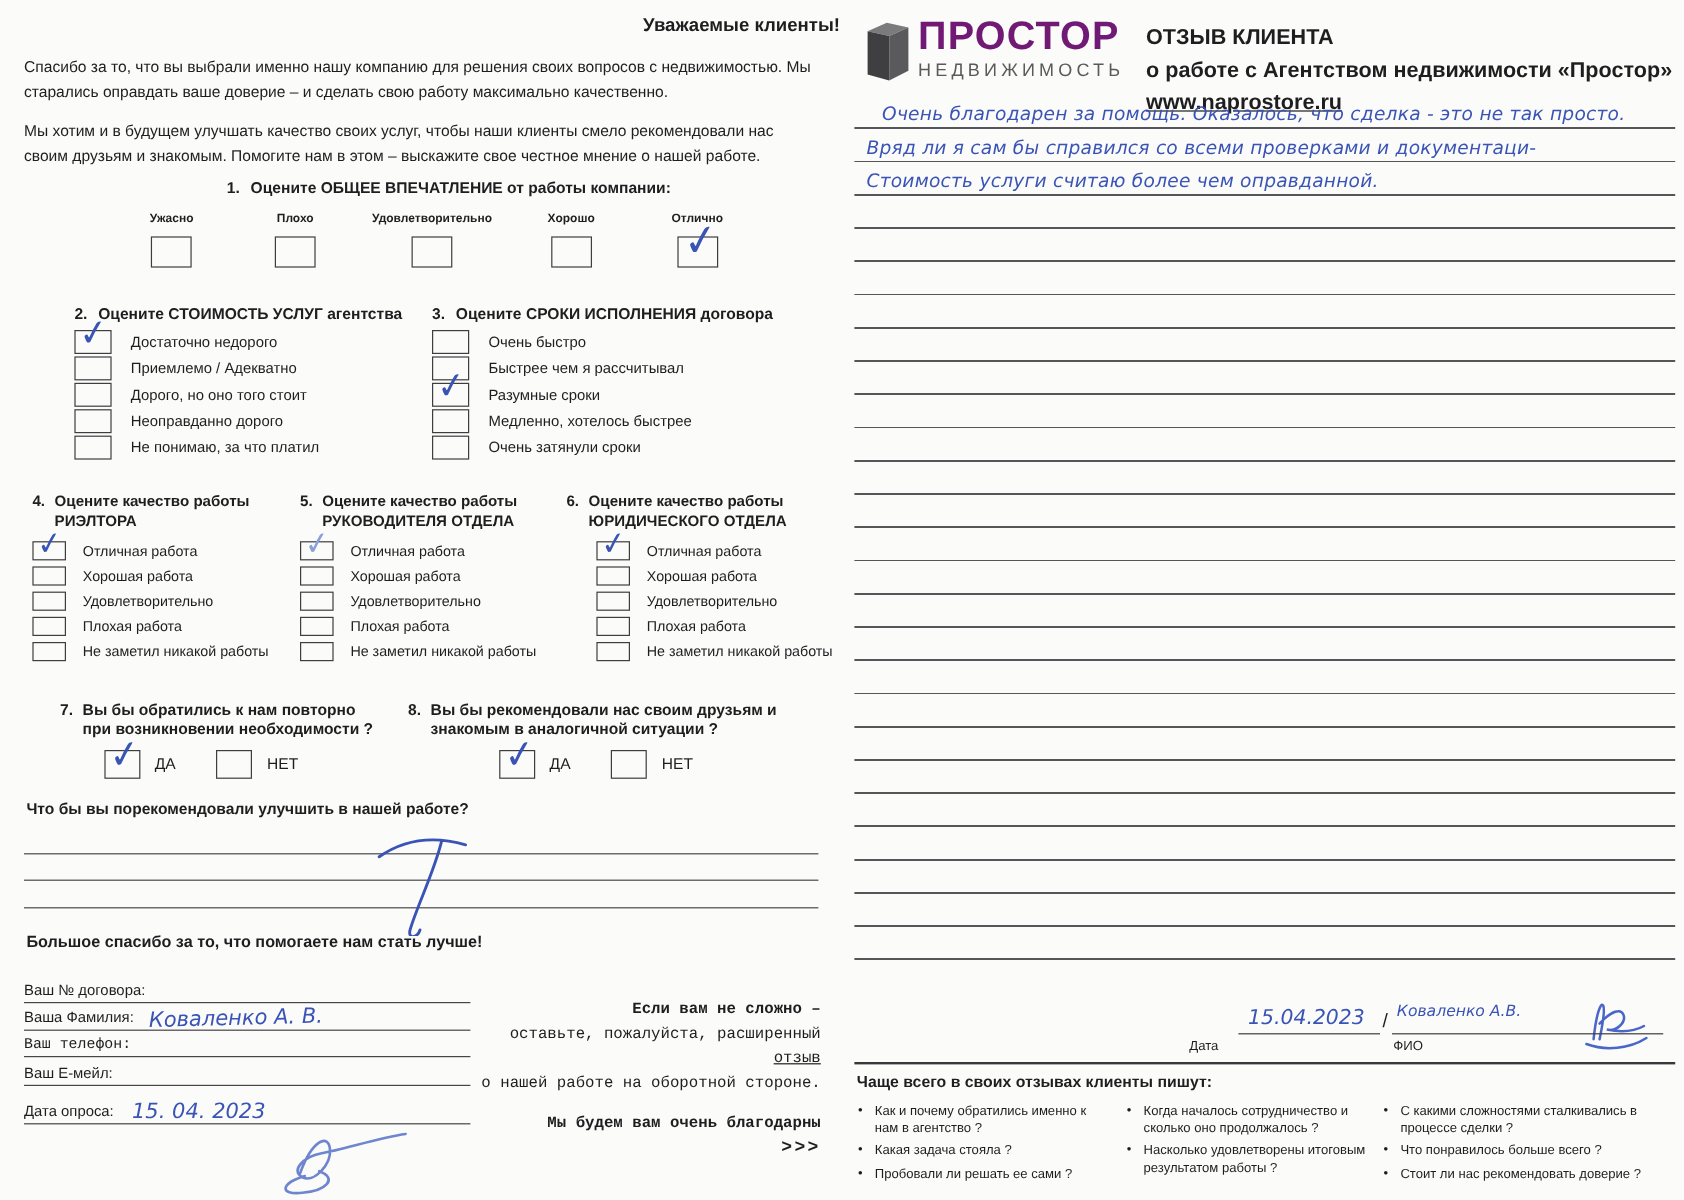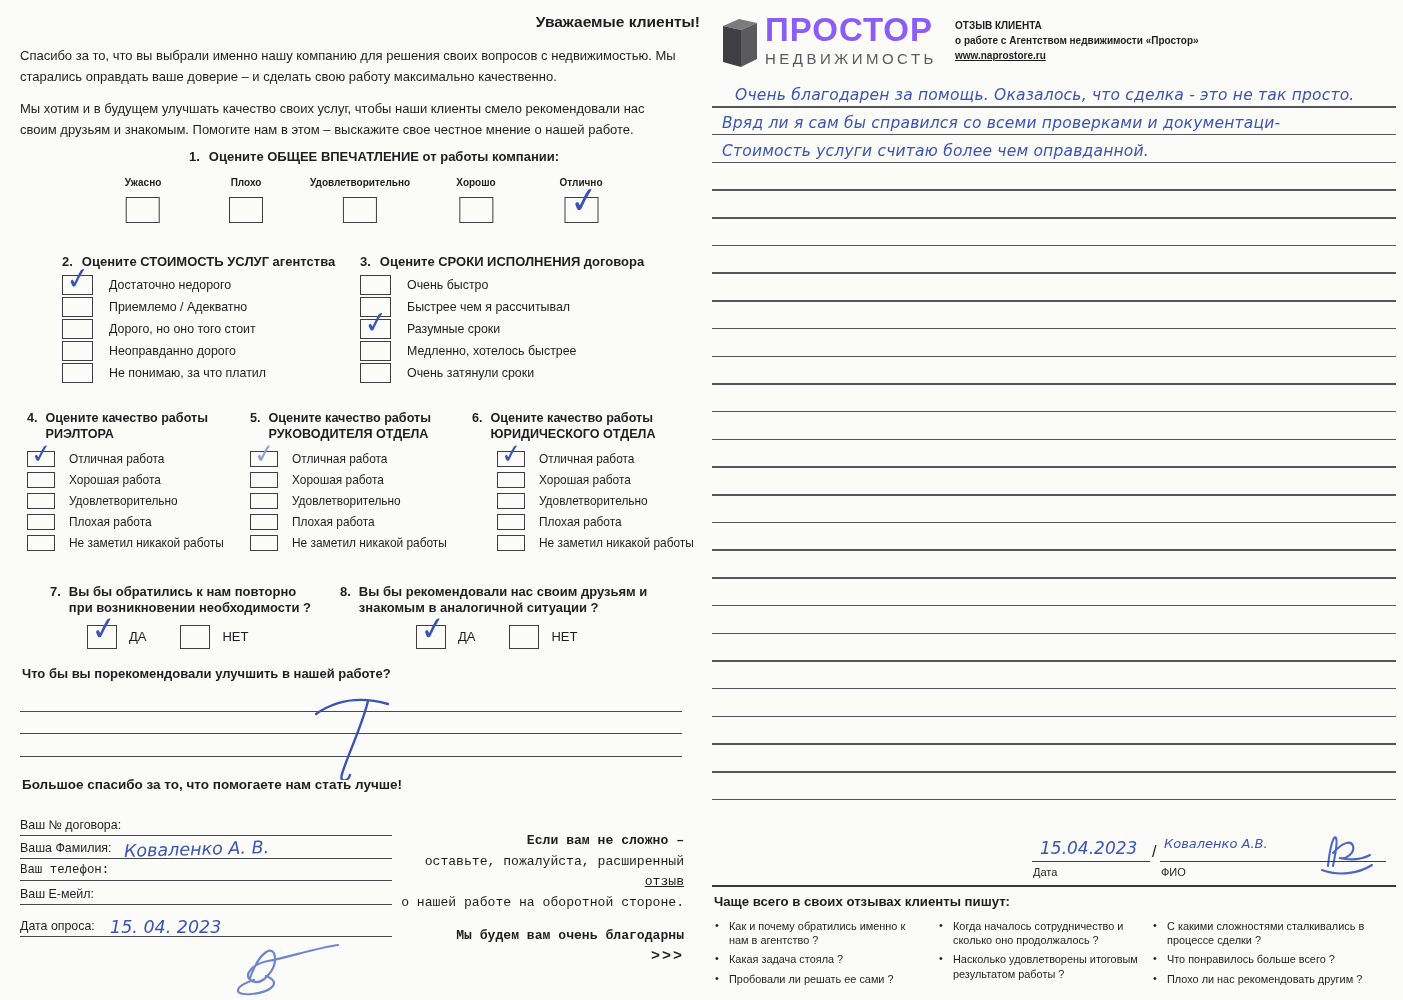--- a/index.html
+++ b/index.html
@@ -54,23 +54,23 @@
 
   .hand { font-family:"DejaVu Sans", sans-serif; font-style:italic; color:#3a54b6; white-space:nowrap; }
 
   .note { text-align:right; font-size:13.1px; line-height:20.6px;font-family:Liberation Mono, monospace; }
   .note .u { text-decoration:underline; }
   .note .sp { height:13px; }
   .arrows { font-weight:bold; font-size:15px; letter-spacing:2px; }
 
   
   .logo { display:flex; align-items:flex-start; gap:5px; }
-  .logo-name { font-size:33px; font-weight:800; letter-spacing:1px; color:#8b5cf6; line-height:1; }
+  .logo-name { font-size:33px; font-weight:800; letter-spacing:1px; color:#701a75; line-height:1; }
   .logo-sub { font-size:15px; letter-spacing:3.5px; color:#5a5a5e; margin-top:4px; }
-  .rheader { font-size:10px; font-weight:bold; line-height:1.5; }
+  .rheader { font-size:18px; font-weight:bold; line-height:1.5; }
   .rheader .url { text-decoration:underline; }
   .rlines { background:repeating-linear-gradient(180deg, transparent 0px, transparent 26.2px, #55555a 26.2px, #55555a 27.7px); }
   .rhand { font-size:15.5px; letter-spacing:.2px; }
   .sigline { border-top:1.6px solid #3c3c40; }
   .siglab { font-size:11px; }
   .divider { border-top:2.2px solid #38383c; }
   .ftitle { font-weight:bold; font-size:13.2px; }
   .fcol { list-style:none; }
   .fcol li { position:relative; font-size:10.9px; line-height:1.3; margin-bottom:5px; padding-left:15px; }
   .fcol li::before { content:"•"; position:absolute; left:1px; top:-1px; }
@@ -366,21 +366,21 @@
     <div class="url">www.naprostore.ru</div>
   </div>
 
   <div class="abs rlines" style="left:712px;top:80px;width:684px;height:722px;"></div>
   <div class="abs hand rhand" style="left:735px;top:86px;">Очень благодарен за помощь. Оказалось, что сделка - это не так просто.</div>
   <div class="abs hand rhand" style="left:722px;top:114px;">Вряд ли я сам бы справился со всеми проверками и документаци-</div>
   <div class="abs hand rhand" style="left:722px;top:142px;">Стоимость услуги считаю более чем оправданной.</div>
 
   <div class="abs hand" style="left:1040px;top:838px;font-size:17px;">15.04.2023</div>
   <div class="abs sigline" style="left:1032px;top:861px;width:118px;"></div>
-  <div class="abs siglab" style="left:1033px;top:866px;">Дата</div>
+  <div class="abs siglab" style="left:991px;top:866px;">Дата</div>
   <div class="abs" style="left:1152px;top:843px;font-size:16px;">/</div>
   <div class="abs hand" style="left:1164px;top:836px;font-size:13px;">Коваленко А.В.</div>
   <svg class="abs" style="left:1312px;top:826px;" width="72" height="50" viewBox="0 0 72 50">
     <path d="M16,40 C18,20 22,8 24,12 C26,16 23,30 21,40 M21,27 C31,16 39,14 41,20 C43,26 35,34 27,32 C37,34 49,34 58,29 M10,44 C26,50 46,48 60,39" fill="none" stroke="#4a66c8" stroke-width="2.1" stroke-linecap="round"></path>
   </svg>
   <div class="abs sigline" style="left:1160px;top:861px;width:226px;"></div>
   <div class="abs siglab" style="left:1161px;top:866px;">ФИО</div>
 
   <div class="abs divider" style="left:712px;top:885px;width:684px;"></div>
   <div class="abs ftitle" style="left:714px;top:894px;">Чаще всего в своих отзывах клиенты пишут:</div>
@@ -389,16 +389,16 @@
     <li>Какая задача стояла ?</li>
     <li>Пробовали ли решать ее сами ?</li>
   </ul>
   <ul class="abs fcol" style="left:938px;top:919px;width:205px;">
     <li>Когда началось сотрудничество и сколько оно продолжалось ?</li>
     <li>Насколько удовлетворены итоговым результатом работы ?</li>
   </ul>
   <ul class="abs fcol" style="left:1152px;top:919px;width:235px;">
     <li>С какими сложностями сталкивались в процессе сделки ?</li>
     <li>Что понравилось больше всего ?</li>
-    <li>Плохо ли нас рекомендовать другим ?</li>
+    <li>Стоит ли нас рекомендовать доверие ?</li>
   </ul>
 
 </div>
 
 </body></html>

